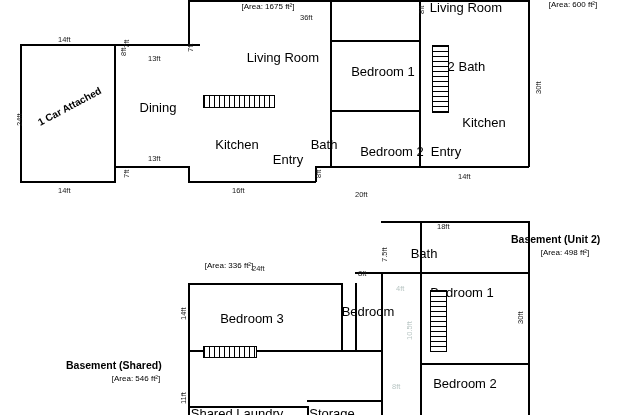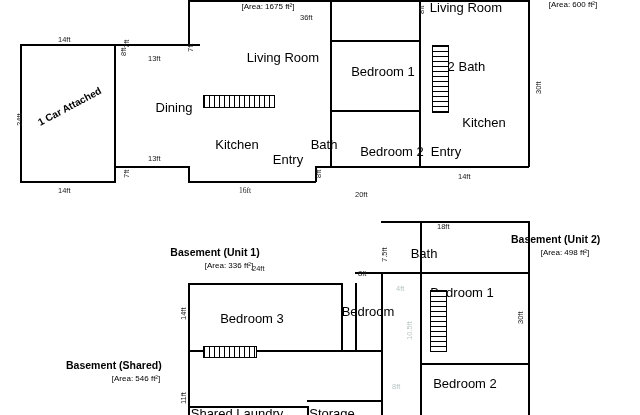--- a/index.html
+++ b/index.html
@@ -123,36 +123,36 @@
 
   <div class="wall thin v" style="left:200px; top:44px; height:0px;"></div>
 
   <div class="wall v" style="left:330px; top:0px; height:40px;"></div>
   <div class="wall h" style="left:330px; top:40px; width:89px;"></div>
 
   <div class="wall h" style="left:330px; top:110px; width:89px;"></div>
   <div class="wall v" style="left:330px; top:40px; height:127px;"></div>
 
   <div class="lbl room-name c" style="left:283px; top:52px;">Living Room</div>
-  <div class="lbl room-name c" style="left:174px; top:102px;">Dining</div>
+  <div class="lbl room-name c" style="left:158px; top:102px;">Dining</div>
   <div class="lbl room-name c" style="left:237px; top:139px;">Kitchen</div>
   <div class="lbl room-name c" style="left:288px; top:154px;">Entry</div>
   <div class="lbl room-name c" style="left:324px; top:139px;">Bath</div>
   <div class="lbl room-name c" style="left:383px; top:66px;">Bedroom 1</div>
   <div class="lbl room-name c" style="left:392px; top:146px;">Bedroom 2</div>
 
   <div class="stairs" style="left:203px; top:95px; width:72px; height:13px;"></div>
 
   <div class="lbl dim" style="left:148px; top:53px;">13ft</div>
   <div class="lbl dim" style="left:148px; top:153px;">13ft</div>
   <div class="lbl dim vert" style="left:185px; top:52px;">7ft</div>
   <div class="lbl dim vert" style="left:121px; top:48px;">7ft</div>
   <div class="lbl dim vert" style="left:121px; top:178px;">7ft</div>
   <div class="lbl dim vert" style="left:118px; top:56px;">8ft</div>
-  <div class="lbl dim" style="left:239px; top:185px;font-family:Liberation Serif, serif;">16ft</div>
+  <div class="lbl dim" style="left:232px; top:185px;">16ft</div>
   <div class="lbl dim" style="left:355px; top:189px;">20ft</div>
   <div class="lbl dim vert" style="left:313px; top:178px;">8ft</div>
 
   <div class="wall h" style="left:419px; top:0px; width:110px;"></div>
   <div class="wall v" style="left:528px; top:0px; height:167px;"></div>
   <div class="wall h" style="left:419px; top:166px; width:110px;"></div>
 
   <div class="lbl room-name c" style="left:466px; top:2px;">Living Room</div>
   <div class="lbl room-name c" style="left:461px; top:61px;">1/2 Bath</div>
   <div class="lbl room-name c" style="left:484px; top:117px;">Kitchen</div>
@@ -167,21 +167,20 @@
   <div class="wall h" style="left:20px; top:44px; width:95px;"></div>
   <div class="wall h" style="left:20px; top:181px; width:95px;"></div>
   <div class="wall v" style="left:20px; top:44px; height:139px;"></div>
   <div class="wall v" style="left:114px; top:44px; height:139px;"></div>
 
   <div class="garage-text" style="left:36px; top:118px;">1 Car Attached</div>
   <div class="lbl dim" style="left:58px; top:34px;">14ft</div>
   <div class="lbl dim" style="left:58px; top:185px;">14ft</div>
   <div class="lbl dim vert" style="left:14px; top:126px;">24ft</div>
 
-  <div class="title c" style="left:215px; top:246px;">Basement (Unit 1)</div>
   <div class="subtitle c" style="left:199px; top:261px;margin-left:30px;">[Area: 336 ft²]</div>
   <div class="lbl dim" style="left:252px; top:263px;">24ft</div>
 
   <div class="title" style="left:511px; top:233px;">Basement (Unit 2)</div>
   <div class="subtitle c" style="left:565px; top:248px;">[Area: 498 ft²]</div>
 
   <div class="title" style="left:66px; top:359px;">Basement (Shared)</div>
   <div class="subtitle c" style="left:136px; top:374px;">[Area: 546 ft²]</div>
 
   <div class="wall h" style="left:188px; top:283px; width:154px;"></div>

